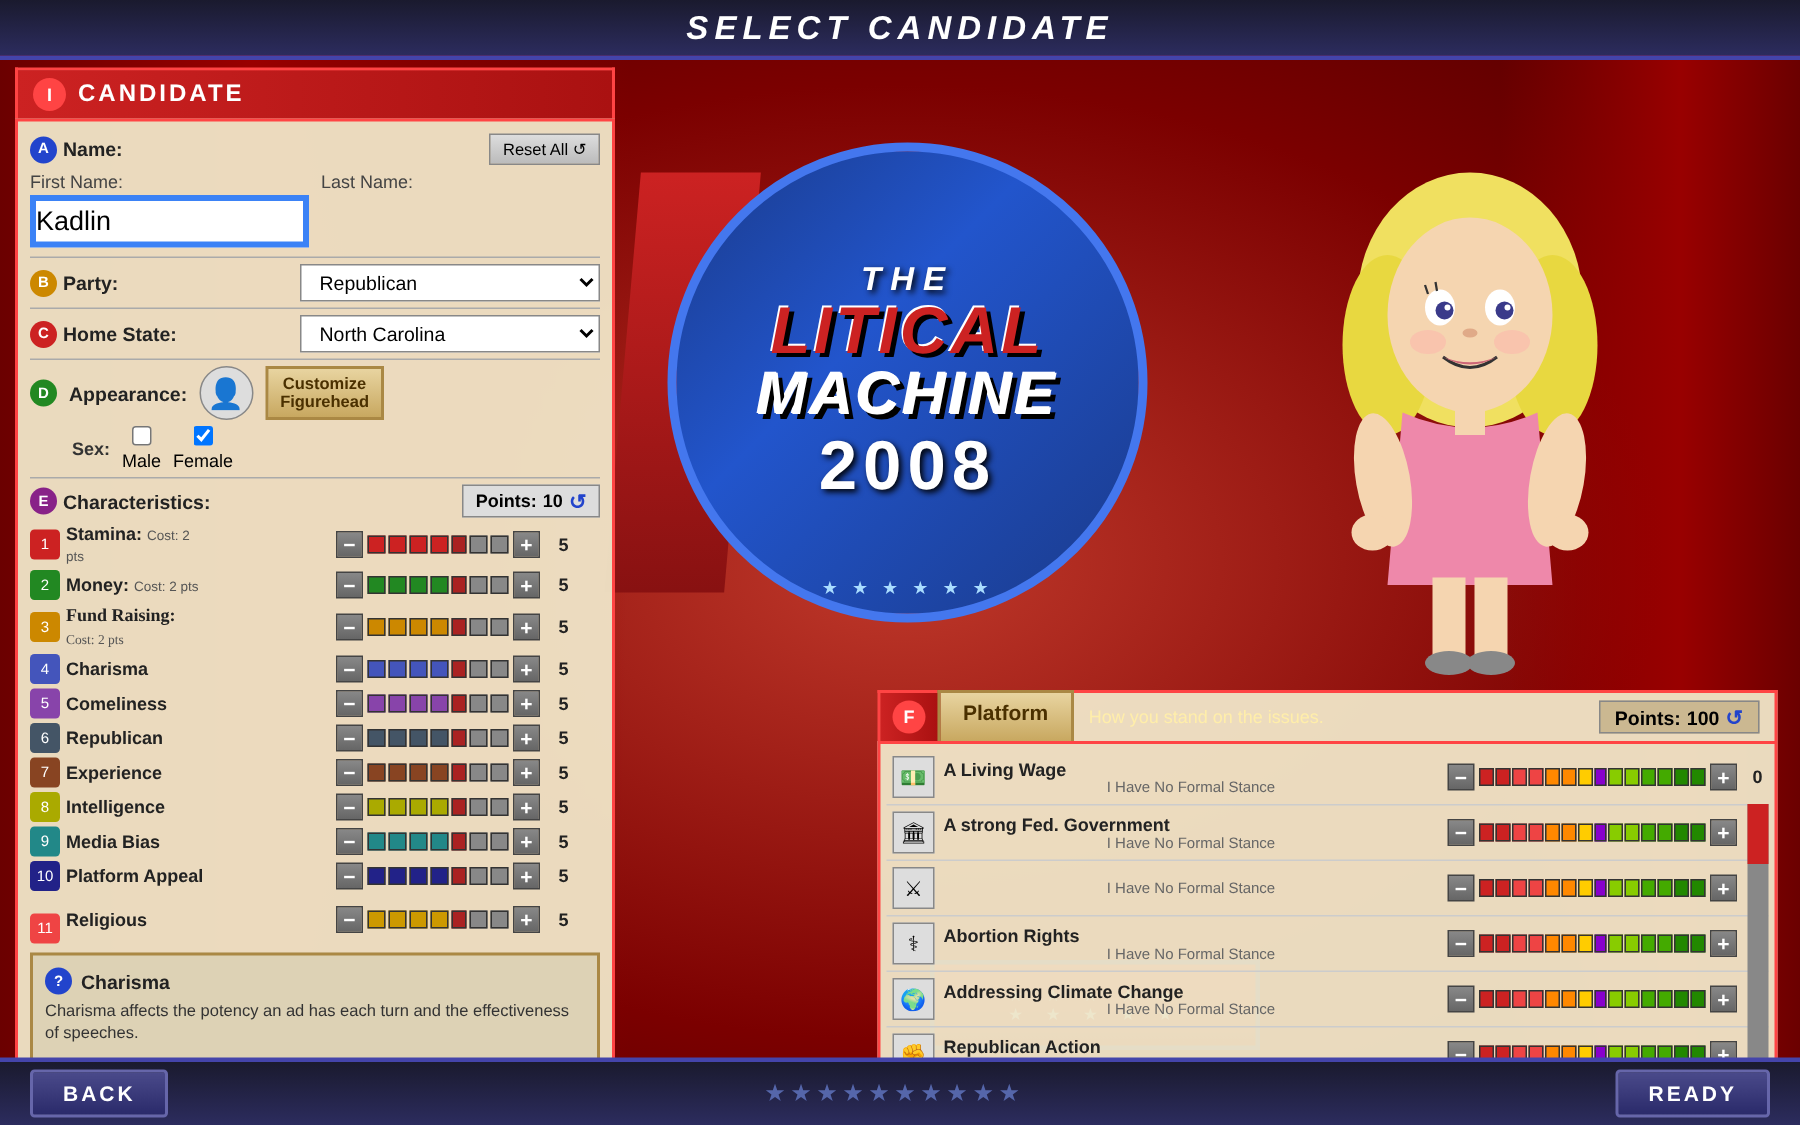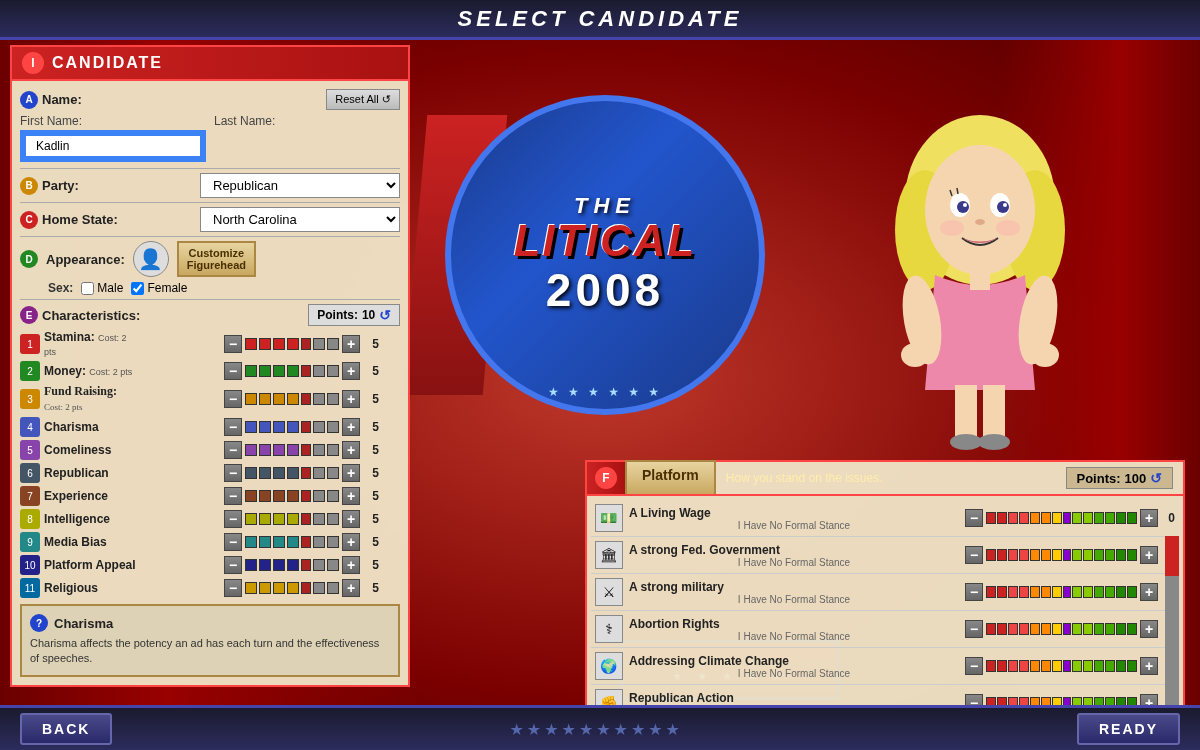--- a/index.html
+++ b/index.html
@@ -152,23 +152,23 @@
     }
     .name-row {
       display: flex;
       gap: 8px;
       margin-bottom: 6px;
     }
     .name-col { display: flex; flex-direction: column; gap: 2px; flex: 1; }
     .field-label { font-size: 12px; color: #444; }
     .text-input {
       background: white;
-      border: 6px solid #3b82f6;
-      padding: 3px 10px;
-      font-size: 12px;
+      border: 4px solid #3b82f6;
+      padding: 3px 0;
+      font-size: 18px;
       width: 100%;
     }
 
     .reset-btn {
       background: linear-gradient(to bottom, #ddd, #bbb);
       border: 1px solid #888;
       padding: 3px 8px;
       font-size: 11px;
       cursor: pointer;
       white-space: nowrap;
@@ -211,21 +211,21 @@
       width: 36px; height: 36px;
       background: #ddd;
       border: 1px solid #888;
       border-radius: 50%;
       overflow: hidden;
       display: flex; align-items: center; justify-content: center;
       font-size: 20px;
     }
     .sex-label { font-size: 12px; color: #333; font-weight: bold; }
     .checkbox-group { display: flex; align-items: center; gap: 8px; font-size: 12px; }
-    .checkbox-item { display: flex; align-items: center; gap: 3px; }
+    .checkbox-item { display: flex; align-items: center; gap: 3px; flex-direction: column; }
 
     
     .char-header {
       display: flex;
       align-items: center;
       justify-content: space-between;
       margin-bottom: 4px;
     }
     .points-badge {
       background: #ddd;
@@ -556,20 +556,21 @@
 </div>
 
 <div class="logo-area">
   <div style="position:relative;">
 
     <div style="position:absolute;left:-30px;top:20px;width:80px;height:280px;background:linear-gradient(to bottom,#cc2222,#881111);z-index:-1;transform:skewX(-5deg);"></div>
     <div class="logo-circle">
       <div style="text-align:center;padding:20px;">
         <div class="logo-text-the">THE</div>
         <div class="logo-text-main" style="font-size:44px;">LITICAL</div>
+        <div class="logo-text-main" style="font-size:40px;color:#fff;">MACHINE</div>
         <div class="logo-text-year">2008</div>
       </div>
 
       <div style="position:absolute;bottom:10px;width:100%;text-align:center;color:#aaddff;font-size:12px;letter-spacing:3px;">★ ★ ★ ★ ★ ★</div>
     </div>
   </div>
 </div>
 
 <div class="character-area">
   <div style="position:relative;width:100%;height:100%;display:flex;align-items:flex-end;justify-content:center;">
@@ -962,21 +963,21 @@
               <div class="bar-seg filled" style="background:#222288;"></div>
               <div class="bar-seg cursor"></div>
               <div class="bar-seg empty"></div>
               <div class="bar-seg empty"></div>
             </div>
       <button class="plus-btn">+</button>
       <span class="char-val">5</span>
     </div>
   </div>
         <div class="char-row">
-    <div class="char-icon" style="background:#0369a1;">
+    <div class="char-icon" style="background:#ef4444;margin-top:12px;">
       <span style="font-size:10px;color:white;">11</span>
     </div>
     <div style="flex:1;">
       <div class="char-name">
         Religious
         
       </div>
     </div>
     <div class="bar-container">
       <button class="minus-btn">−</button>
@@ -1080,21 +1081,20 @@
                 <div class="issue-seg g3"></div>
                 <div class="issue-seg g3"></div>
               </div>
       <button class="plus-btn">+</button>
       <span class="issue-val">0</span>
     </div>
   </div>
           <div class="issue-row">
     <div class="issue-icon">⚔</div>
     <div class="issue-text">
-      <div class="issue-name">A strong military</div>
       <div class="issue-stance">I Have No Formal Stance</div>
     </div>
     <div class="issue-bar-container">
       <button class="minus-btn">−</button>
       <div class="issue-bar-track">
                 <div class="issue-seg r1"></div>
                 <div class="issue-seg r1"></div>
                 <div class="issue-seg r2"></div>
                 <div class="issue-seg r2"></div>
                 <div class="issue-seg r3"></div>

